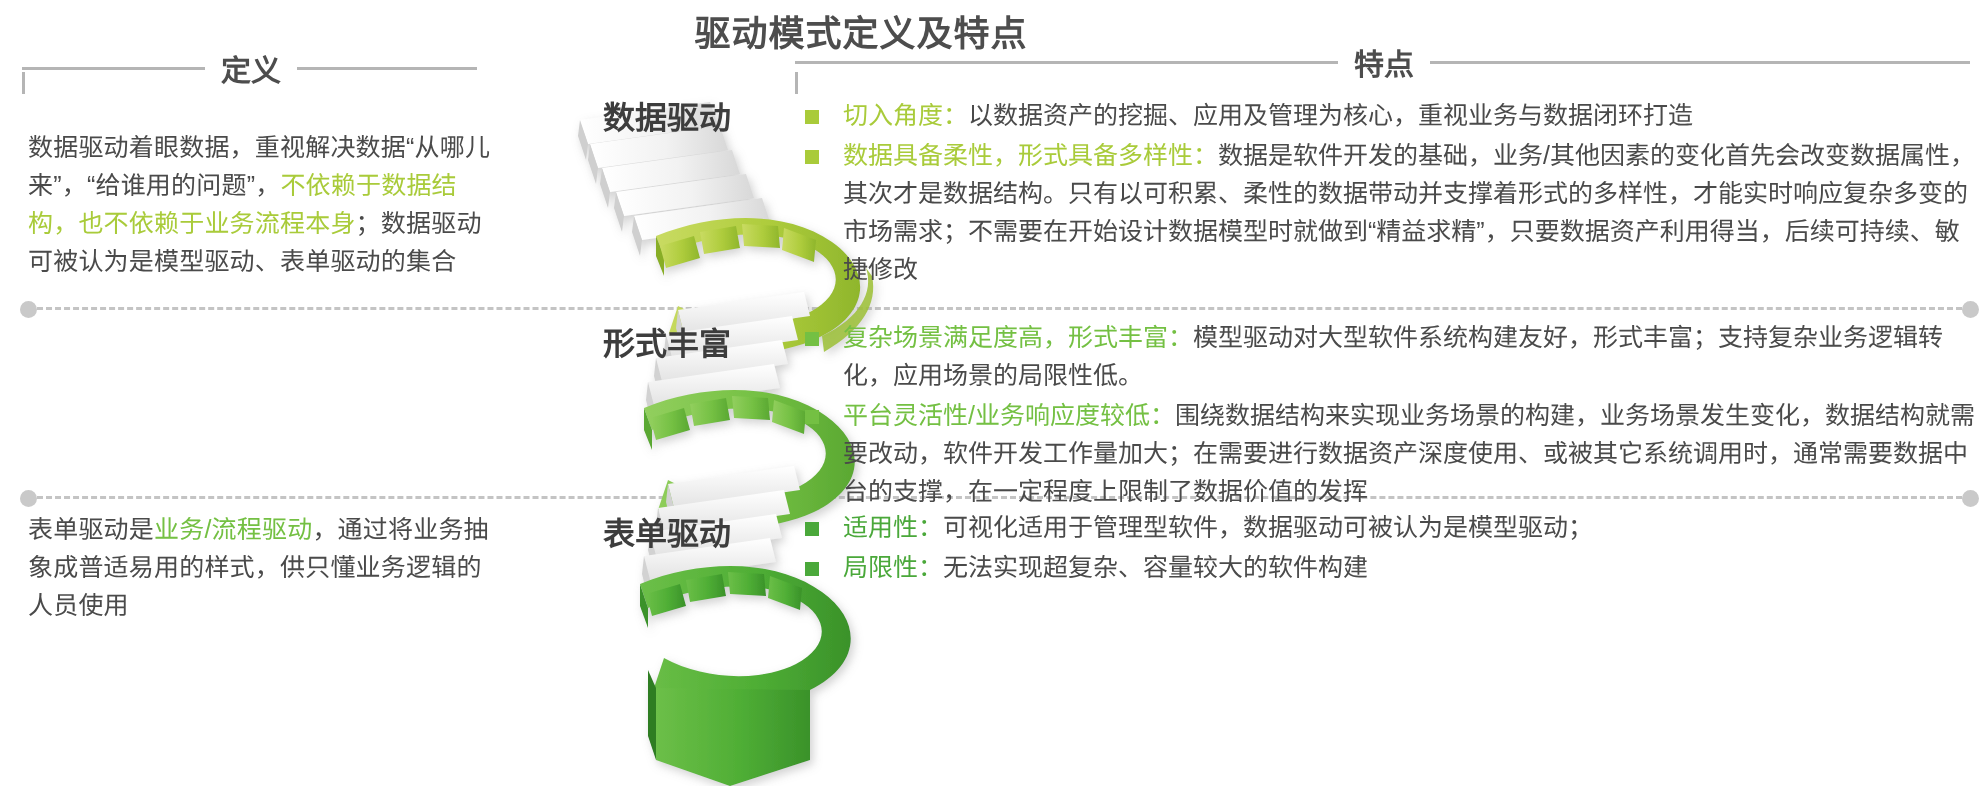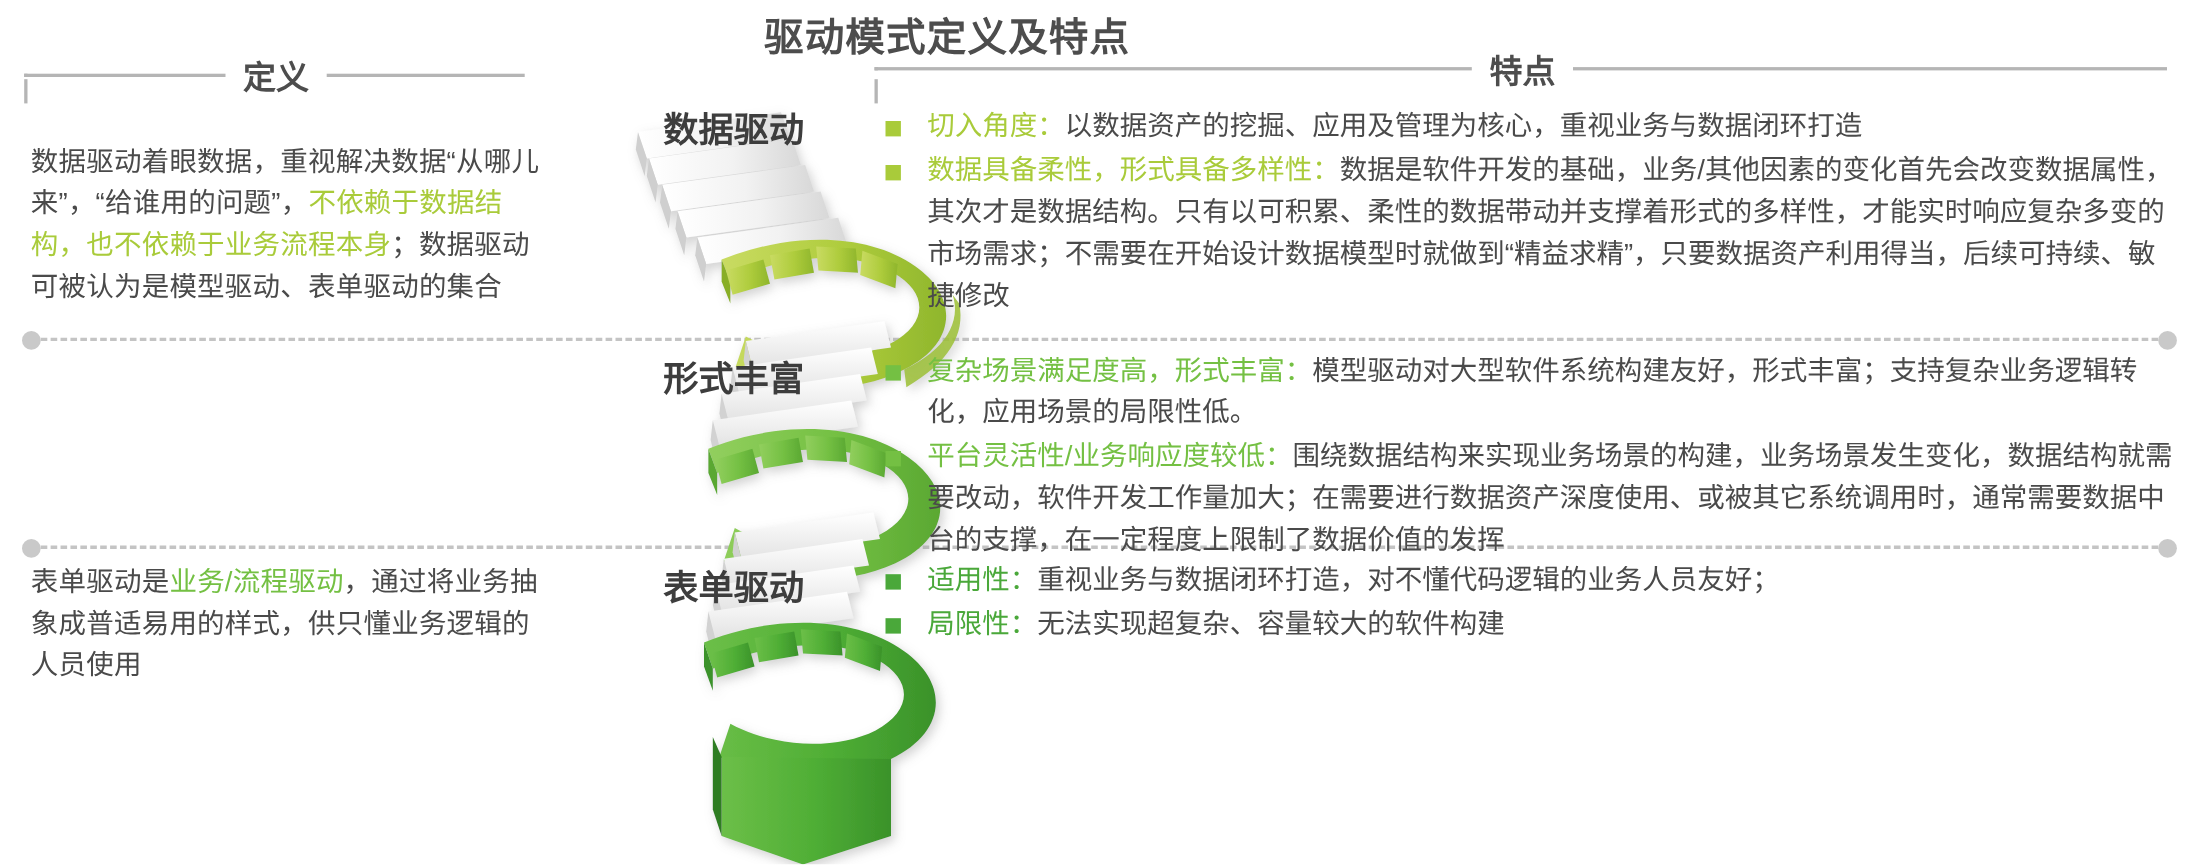--- a/index.html
+++ b/index.html
@@ -329,21 +329,21 @@
     </div>
     <div class="bullet-row">
       <span class="bullet-mark bm-green"></span>
       <span class="hl-green">平台灵活性/业务响应度较低：</span><span>围绕数据结构来实现业务场景的构建，业务场景发生变化，数据结构就需要改动，软件开发工作量加大；在需要进行数据资产深度使用、或被其它系统调用时，通常需要数据中台的支撑，在一定程度上限制了数据价值的发挥</span>
     </div>
   </div>
 
   <div class="feat-block" id="feat-3">
     <div class="bullet-row">
       <span class="bullet-mark bm-dgreen"></span>
-      <span class="hl-dgreen">适用性：</span><span>重视业务与数据闭环打造，对不懂代码逻辑的业务人员友好；</span>
+      <span class="hl-dgreen">适用性：</span><span>可视化适用于管理型软件，数据驱动可被认为是模型驱动；</span>
     </div>
     <div class="bullet-row">
       <span class="bullet-mark bm-dgreen"></span>
       <span class="hl-dgreen">局限性：</span><span>无法实现超复杂、容量较大的软件构建</span>
     </div>
   </div>
 
 </div>
 
 </body></html>

